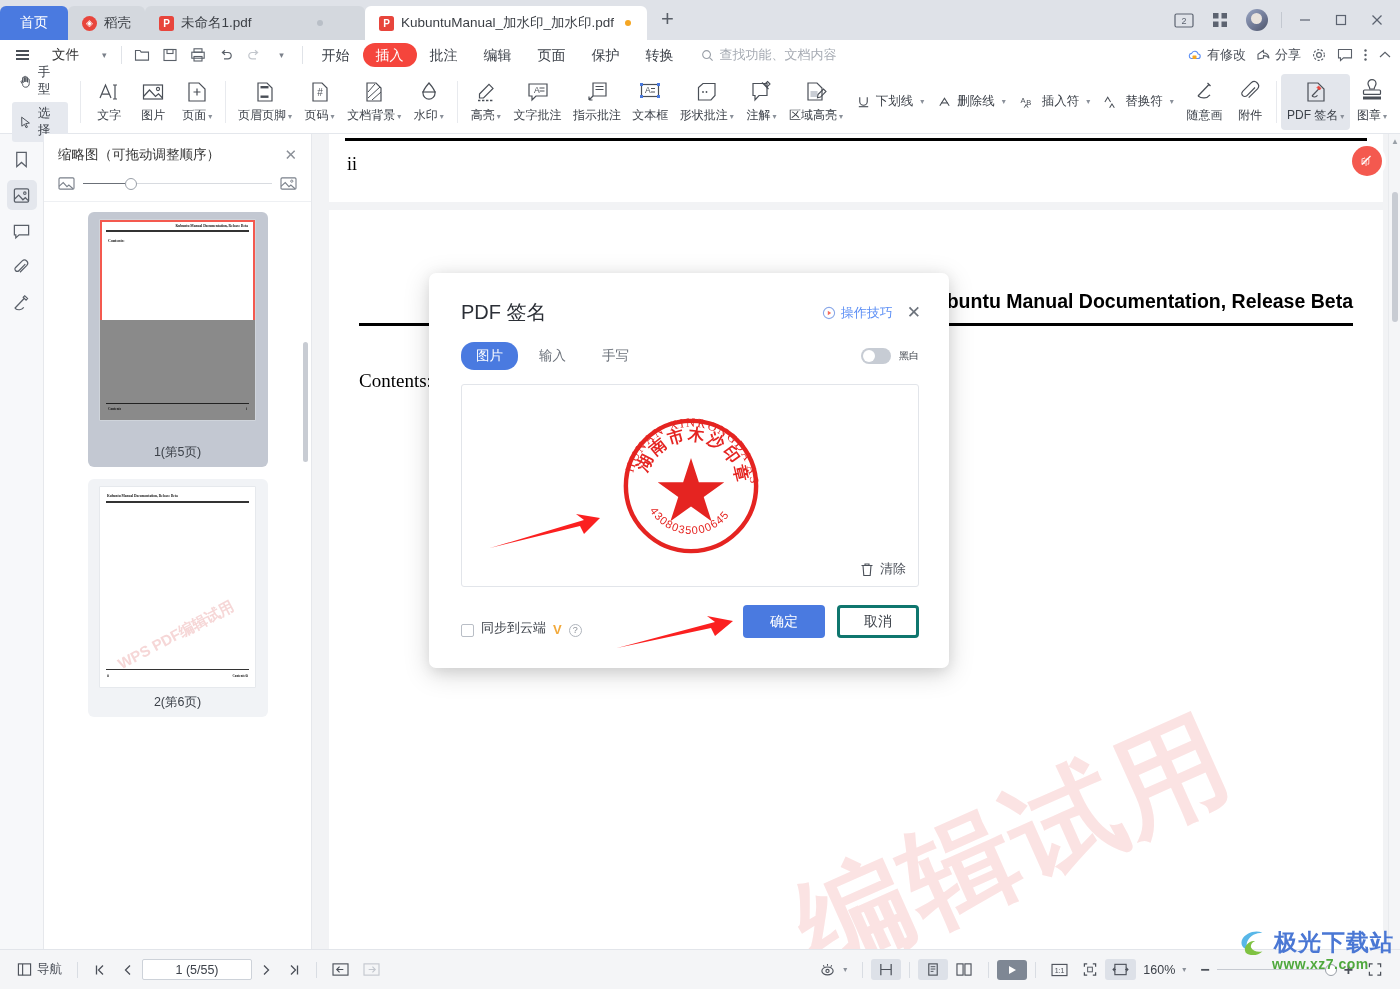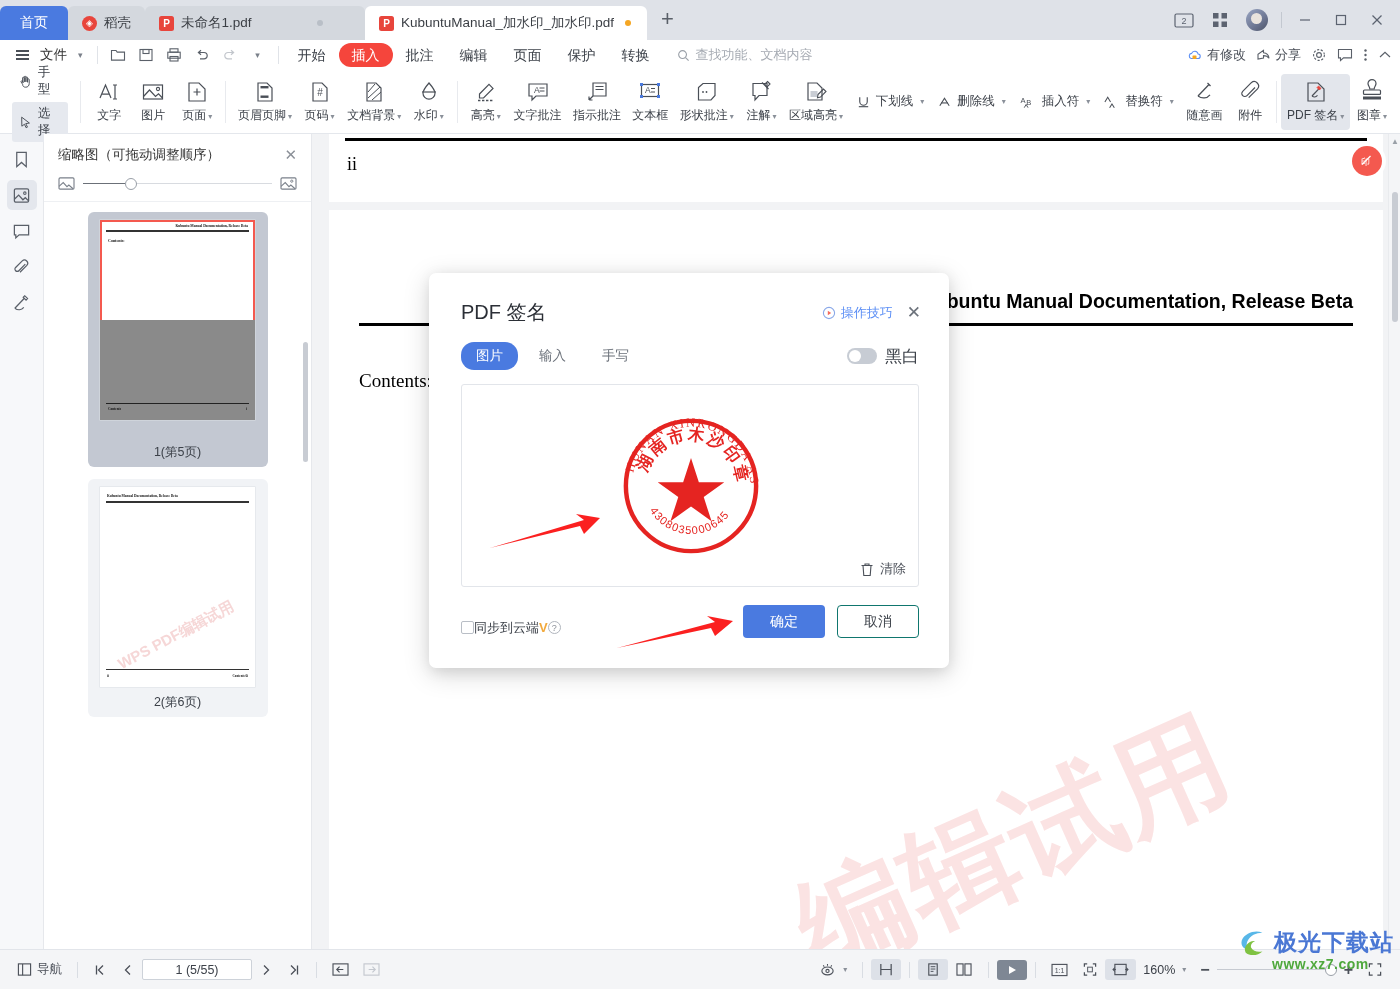--- a/index.html
+++ b/index.html
@@ -62,21 +62,21 @@
     border-radius:50%; background:#e9e3dd;
   }
   .vdiv { width: 1px; height: 16px; background: #c3c8d0; margin: 0 4px; }
 
   
   #menurow {
     height: 30px; background: #fff; display: flex; align-items: center;
     padding: 0 8px; gap: 0; position: relative; border-bottom: 0;
   }
   #filebtn {
-    display: flex; align-items: center; gap: 11px; font-size: 13.5px;
+    display: flex; align-items: center; gap: 23px; font-size: 13.5px;
     color: #333; padding: 0 8px; height: 26px; cursor: pointer;
   }
   .burger { display: inline-flex; flex-direction: column; gap: 2.5px; }
   .burger i { width: 13px; height: 1.4px; background: #4a4f57; display: block; }
   .caret { font-size: 9px; color: #7a808a; }
   .qtool {
     width: 28px; height: 26px; display: flex; align-items: center;
     justify-content: center; color: #5a6069; cursor: pointer;
   }
   .menu-sep { width: 1px; height: 18px; background: #e0e3e8; margin: 0 6px; }
@@ -261,46 +261,46 @@
   .dtab.sel { background: #4a7ae0; color: #fff; }
   #bwtoggle { margin-left: auto; display: flex; align-items: center; gap: 8px; }
   .switch {
     width: 30px; height: 16px; border-radius: 9px; background: #c7ccd4;
     position: relative; cursor: pointer;
   }
   .switch i {
     position: absolute; left: 2px; top: 2px; width: 12px; height: 12px;
     border-radius: 50%; background: #fff; display: block;
   }
-  #bwlabel { font-size: 17px; color: #3c4149; }
+  #bwlabel { font-size: 10px; color: #3c4149; }
   #canvas {
     margin: 14px 30px 0 32px; height: 203px; border: 1px solid #e2e5ea;
     border-radius: 3px; position: relative; background: #fff;
   }
   #clearbtn {
     position: absolute; right: 12px; bottom: 8px; display: flex;
     align-items: center; gap: 6px; font-size: 13px; color: #4b5059; cursor: pointer;
   }
   #dlgfoot {
     display: flex; align-items: center; padding: 18px 30px 0 32px;
   }
-  #synccb { display: flex; align-items: center; gap: 0; font-size: 13px; color: #3c4149; cursor: pointer; margin-top: 12px; }
+  #synccb { display: flex; align-items: flex-end; gap: 7px; font-size: 13px; color: #3c4149; cursor: pointer; margin-top: 12px; }
   .cbox { width: 13px; height: 13px; border: 1px solid #b9bec6; border-radius: 2px; background: #fff; }
   #vipmark { color: #f2a93b; font-weight: bold; font-size: 13px; }
   #helpq {
     width: 13px; height: 13px; border: 1px solid #b0b5bd; border-radius: 50%;
     font-size: 9px; color: #8b9098; display: flex; align-items: center; justify-content: center;
   }
   #dlgbtns { margin-left: auto; display: flex; gap: 12px; }
   .dbtn {
     width: 82px; height: 33px; border-radius: 4px; font-size: 14px;
     display: flex; align-items: center; justify-content: center; cursor: pointer;
   }
   .dbtn.primary { background: #4a7ae0; color: #fff; }
-  .dbtn.ghost { background: #fff; color: #3c4149; border: 1px solid #0f766e; }
+  .dbtn.ghost { background: #fff; color: #3c4149; border: 3px solid #0f766e; }
 
   
   .arrow { position: absolute; pointer-events: none; }
 
   
   #status {
     position: absolute; left: 0; bottom: 0; width: 1400px; height: 40px;
     background: #f4f5f7; border-top: 1px solid #e2e5ea;
     display: flex; align-items: center; padding: 0 10px; gap: 0;
   }

